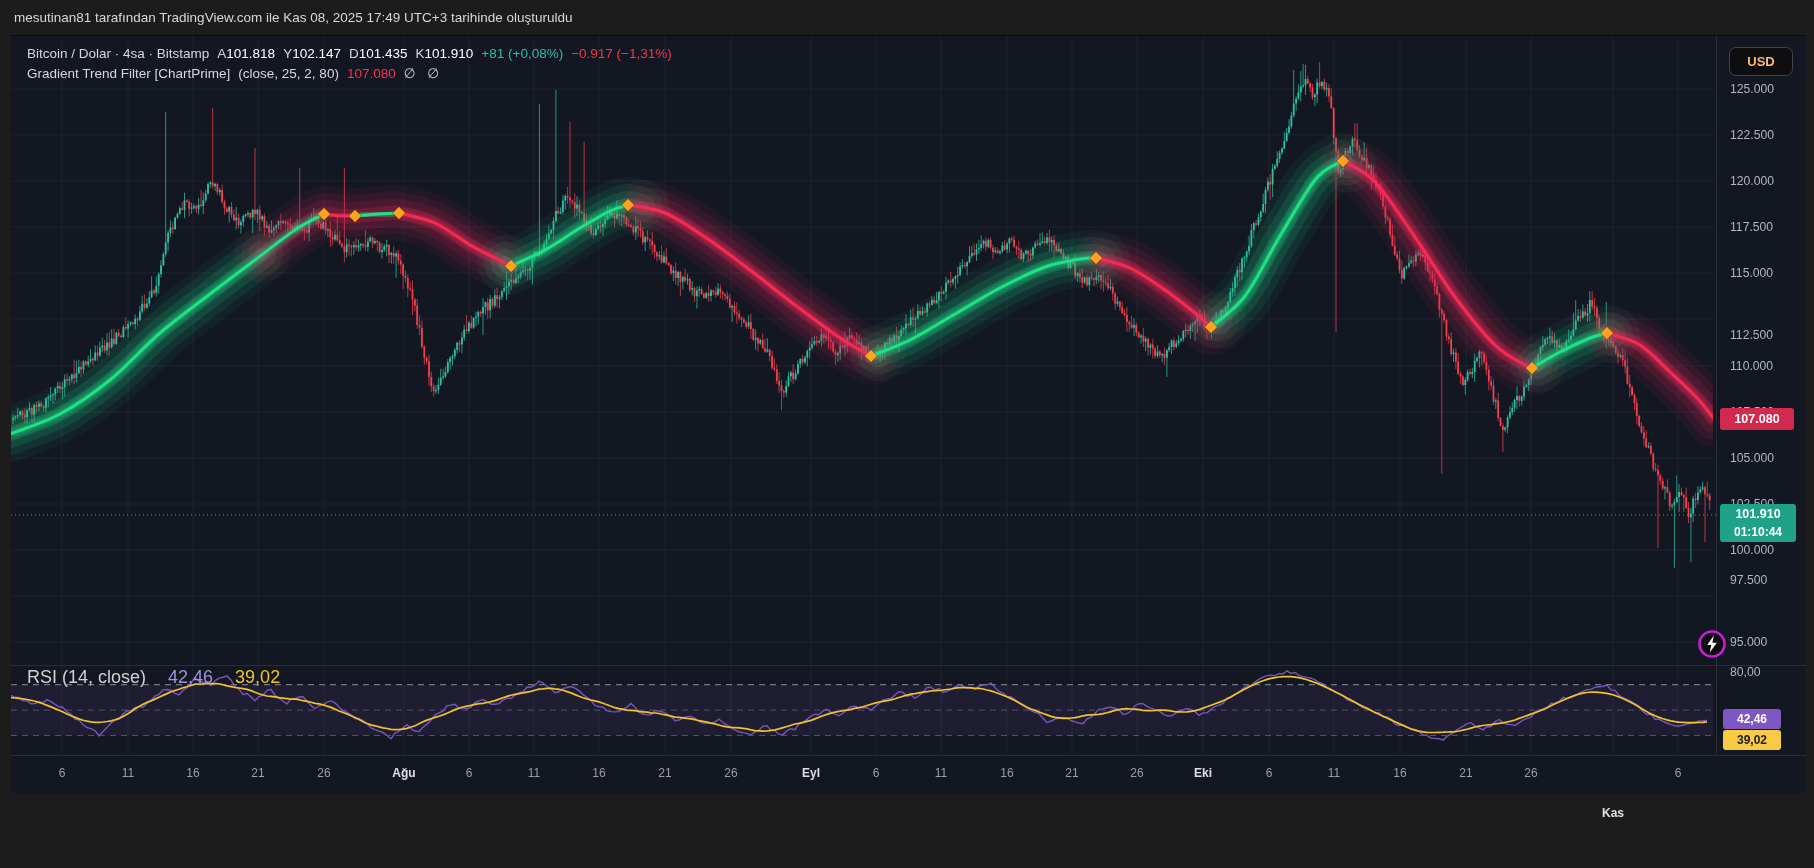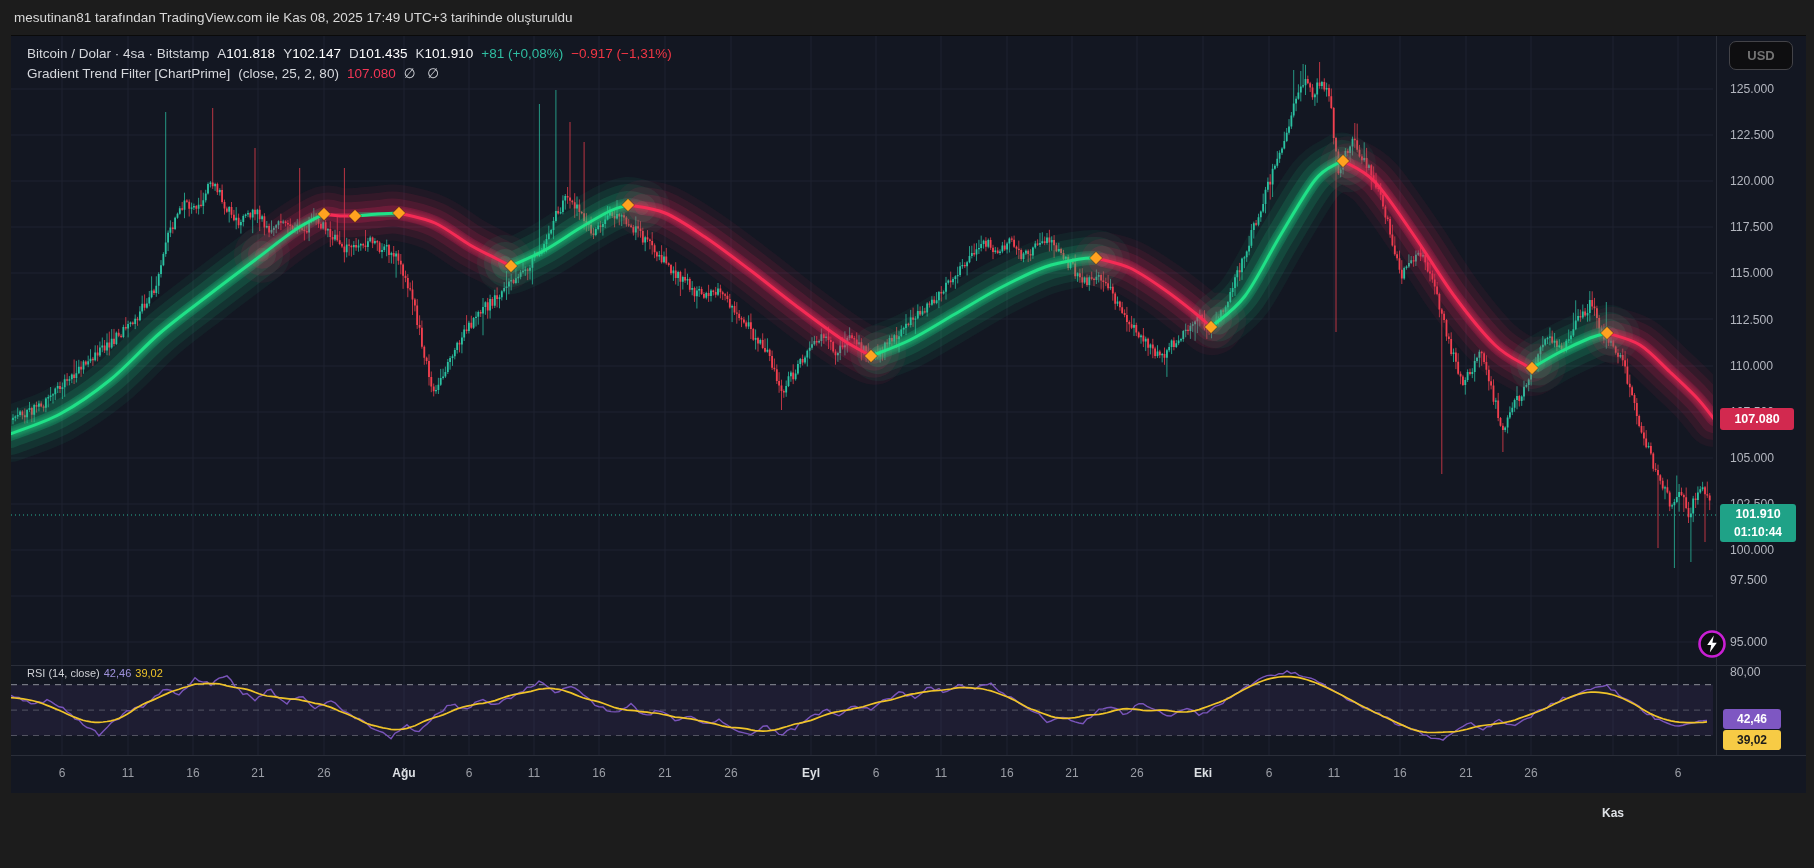--- a/index.html
+++ b/index.html
@@ -15,38 +15,38 @@
   #legend{position:absolute;left:27px;top:43px;z-index:5;}
   .lg-row{display:flex;align-items:center;gap:8px;height:20px;font-size:13.5px;color:#d6d8dd;white-space:pre;}
   .lg-title{color:#d6d8dd;}
   .lg-ohlc b{font-weight:400;color:#d6d8dd;}
   .lg-ohlc i{font-style:normal;color:#ffffff;}
   .lg-up{color:#2fbda1;}
   .lg-down{color:#f23645;}
   .lg-ind-val{color:#f23655;}
   .lg-nulls{color:#cfd1d6;word-spacing:8px;}
   
-  #usd-btn{position:absolute;left:1729px;top:41px;width:62px;height:27px;background:#0e0e10;
-    border:1px solid #434348;border-radius:7px;color:#737373;font-weight:bold;font-size:13px;
+  #usd-btn{position:absolute;left:1729px;top:47px;width:62px;height:27px;background:#0e0e10;
+    border:1px solid #434348;border-radius:7px;color:#fdba74;font-weight:bold;font-size:13px;
     display:flex;align-items:center;justify-content:center;z-index:6;cursor:pointer;}
   
   .pa-label{position:absolute;left:1730px;width:80px;font-size:12.2px;color:#b2b5be;height:16px;line-height:16px;z-index:3;}
   .ta-label{position:absolute;top:766px;transform:translateX(-50%);font-size:12px;color:#9b9ea6;z-index:3;}
   .ta-label.month{color:#dde0e4;font-weight:bold;}
   #price-axis-labels,#time-axis-labels{position:absolute;left:0;top:0;}
   
   .badge{position:absolute;z-index:6;border-radius:3px;text-align:center;font-size:12.5px;font-weight:bold;color:#fff;}
   #ind-badge{left:1720px;top:408px;width:74px;height:22px;line-height:22px;background:#d2294f;}
   #price-badge{left:1720px;top:504px;width:76px;height:38px;background:#1fa287;}
   #price-badge .r1{line-height:20px;height:20px;}
   #price-badge .r2{line-height:17px;height:17px;font-size:12px;font-weight:bold;}
   #rsi-badge{left:1723px;top:709px;width:58px;height:20px;line-height:20px;background:#7e57c2;font-size:12px;}
   #ma-badge{left:1723px;top:730px;width:58px;height:20px;line-height:20px;background:#f7cb45;color:#1b1b1b;font-size:12px;}
   
-  #rsi-legend{position:absolute;left:27px;top:667px;font-size:11px;color:#cfd1d6;z-index:5;display:flex;gap:4px;white-space:pre;}
+  #rsi-legend{position:absolute;left:27px;top:667px;font-size:18px;color:#cfd1d6;z-index:5;display:flex;gap:22px;white-space:pre;}
   #rsi-legend .v1{color:#a093dd;}
   #rsi-legend .v2{color:#f0c429;}
   
   #boost{position:absolute;left:1697px;top:629px;width:30px;height:30px;z-index:6;cursor:pointer;}
   
   #footer{position:absolute;left:0;top:793px;width:1814px;height:75px;background:#1c1c1c;}
 </style>
 </head>
 <body>
 
@@ -224,21 +224,21 @@
   </div>
 
   <div id="usd-btn">USD</div>
 
   <div id="price-axis-labels">
       <div class="pa-label" style="top: 81px;">125.000</div>
       <div class="pa-label" style="top: 127px;">122.500</div>
       <div class="pa-label" style="top: 173px;">120.000</div>
       <div class="pa-label" style="top: 219px;">117.500</div>
       <div class="pa-label" style="top: 265px;">115.000</div>
-      <div class="pa-label" style="top: 312px;">112.500</div>
+      <div class="pa-label" style="top: 327px;">112.500</div>
       <div class="pa-label" style="top: 358px;">110.000</div>
       <div class="pa-label" style="top: 404px;">107.500</div>
       <div class="pa-label" style="top: 450px;">105.000</div>
       <div class="pa-label" style="top: 496px;">102.500</div>
       <div class="pa-label" style="top: 542px;">100.000</div>
       <div class="pa-label" style="top: 572px;">97.500</div>
       <div class="pa-label" style="top: 634px;">95.000</div>
       <div class="pa-label" style="top: 664px;">80,00</div>
     </div>
   <div id="time-axis-labels">

